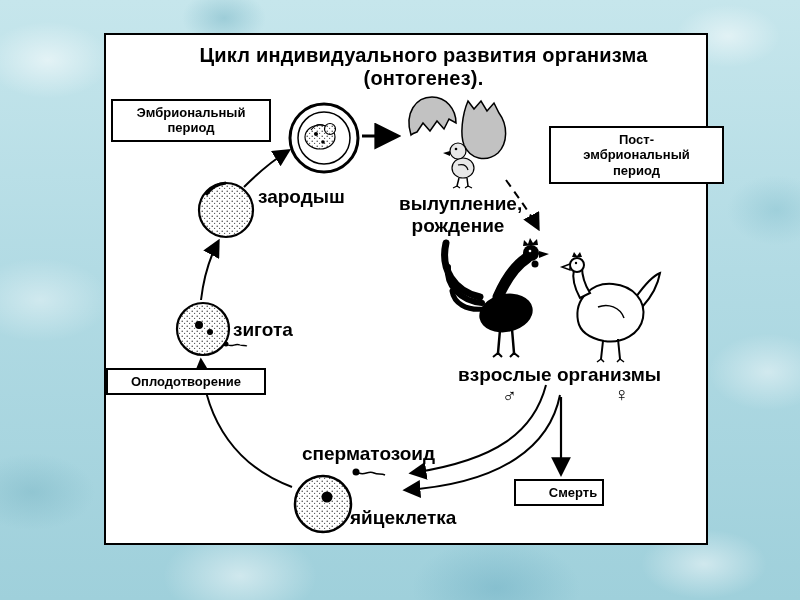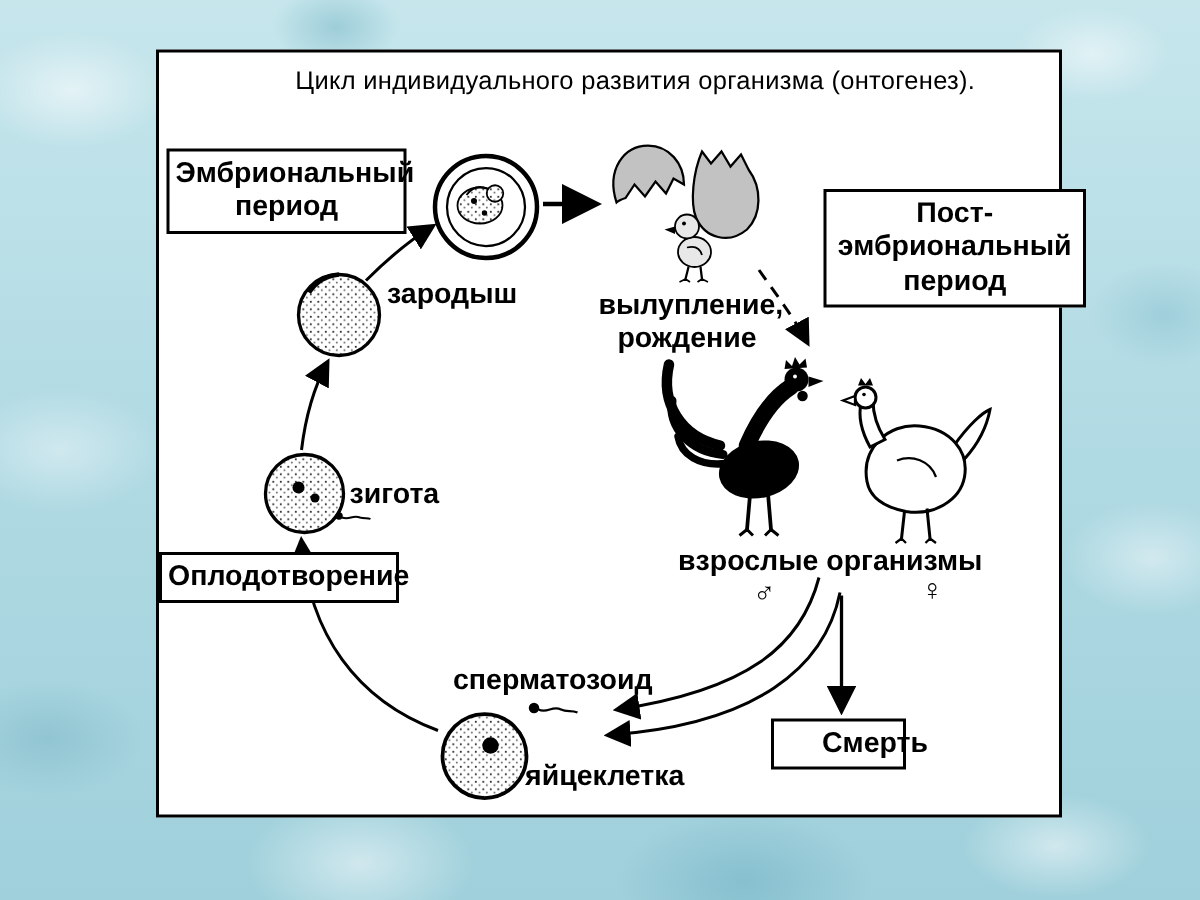--- a/index.html
+++ b/index.html
@@ -19,26 +19,26 @@
       radial-gradient(ellipse 120px 70px at 62% 98%, rgba(110,175,195,.5), rgba(110,175,195,0) 70%),
       radial-gradient(ellipse 90px 50px at 88% 94%, rgba(255,255,255,.5), rgba(255,255,255,0) 70%),
       linear-gradient(180deg,#c6e6ec 0%,#b2dbe4 45%,#9fd0db 100%);
   }
   .panel{
     position:absolute;left:104px;top:33px;width:604px;height:512px;
     background:#ffffff;border:2px solid #000;box-sizing:border-box;
   }
   .title{
     position:absolute;left:0;right:0;top:9px;text-align:center;
-    font-size:17px;font-weight:normal;color:#000;letter-spacing:.2px;padding-left:35px;
+    font-size:20px;font-weight:bold;color:#000;letter-spacing:.2px;padding-left:35px;
   }
   .art{position:absolute;left:0;top:0;width:100%;height:100%;}
   .box{
     position:absolute;border:2px solid #000;background:#fff;color:#000;
-    font-size:19px;font-weight:bold;text-align:center;line-height:1.18;
+    font-size:13px;font-weight:bold;text-align:center;line-height:1.18;
     padding:4px 4px;white-space:pre-line;box-sizing:border-box;
   }
   .lbl{
     position:absolute;color:#000;font-size:19px;font-weight:bold;
     white-space:pre-line;
   }
   .sym{position:absolute;color:#000;font-size:20px;font-weight:bold;}
 </style>
 </head>
 <body>
@@ -151,21 +151,21 @@
 период</div>
     <div class="box" style="left:443px;top:91px;width:175px;">Пост-
 эмбриональный
 период</div>
     <div class="box" style="left:0px;top:333px;width:160px;">Оплодотворение</div>
     <div class="box" style="left:408px;top:444px;width:90px;padding-left:32px;">Смерть</div>
 
     <div class="lbl" style="left:152px;top:151px;">зародыш</div>
     <div class="lbl" style="left:293px;top:158px;width:118px;text-align:center;">вылупление,
 рождение</div>
-    <div class="lbl" style="left:340px;top:329px;width:215px;text-align:center;">взрослые организмы</div>
+    <div class="lbl" style="left:340px;top:329px;width:215px;text-align:right;">взрослые организмы</div>
     <div class="sym" style="left:396px;top:349px;">♂</div>
     <div class="sym" style="left:508px;top:348px;">♀</div>
     <div class="lbl" style="left:196px;top:408px;">сперматозоид</div>
     <div class="lbl" style="left:244px;top:472px;">яйцеклетка</div>
     <div class="lbl" style="left:127px;top:284px;">зигота</div>
 
   </div>
 </div>
 
 </body></html>

